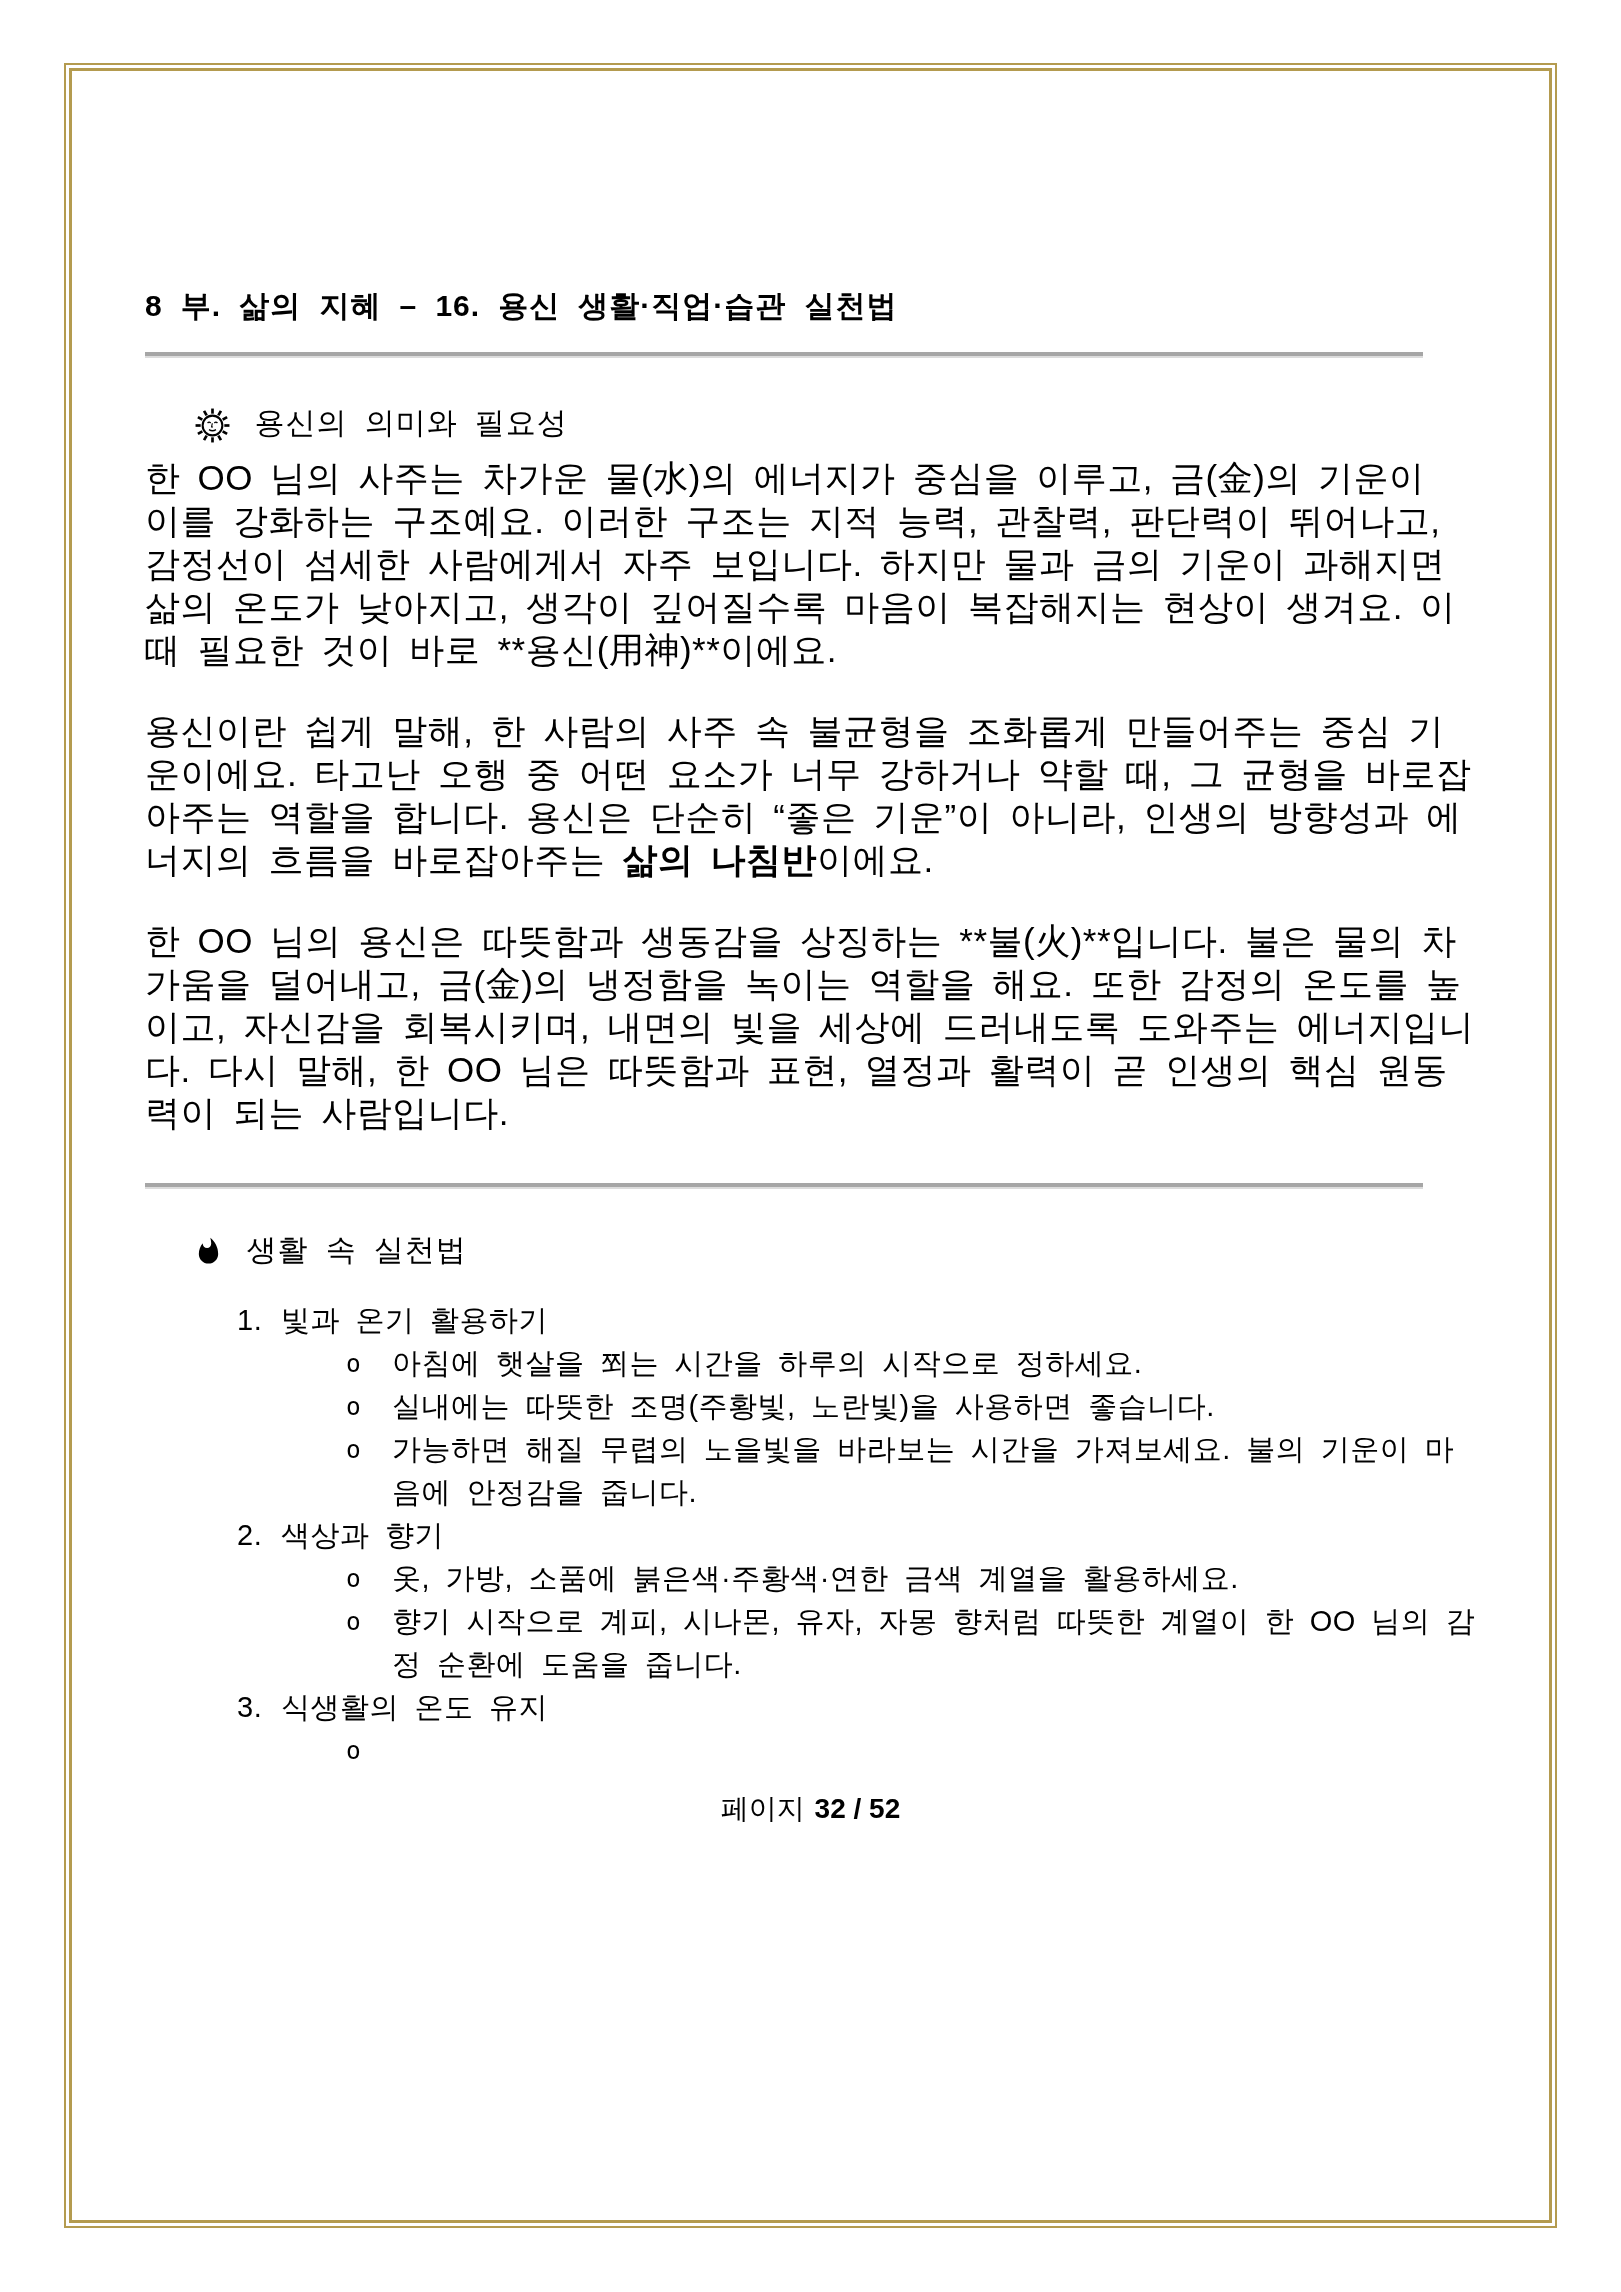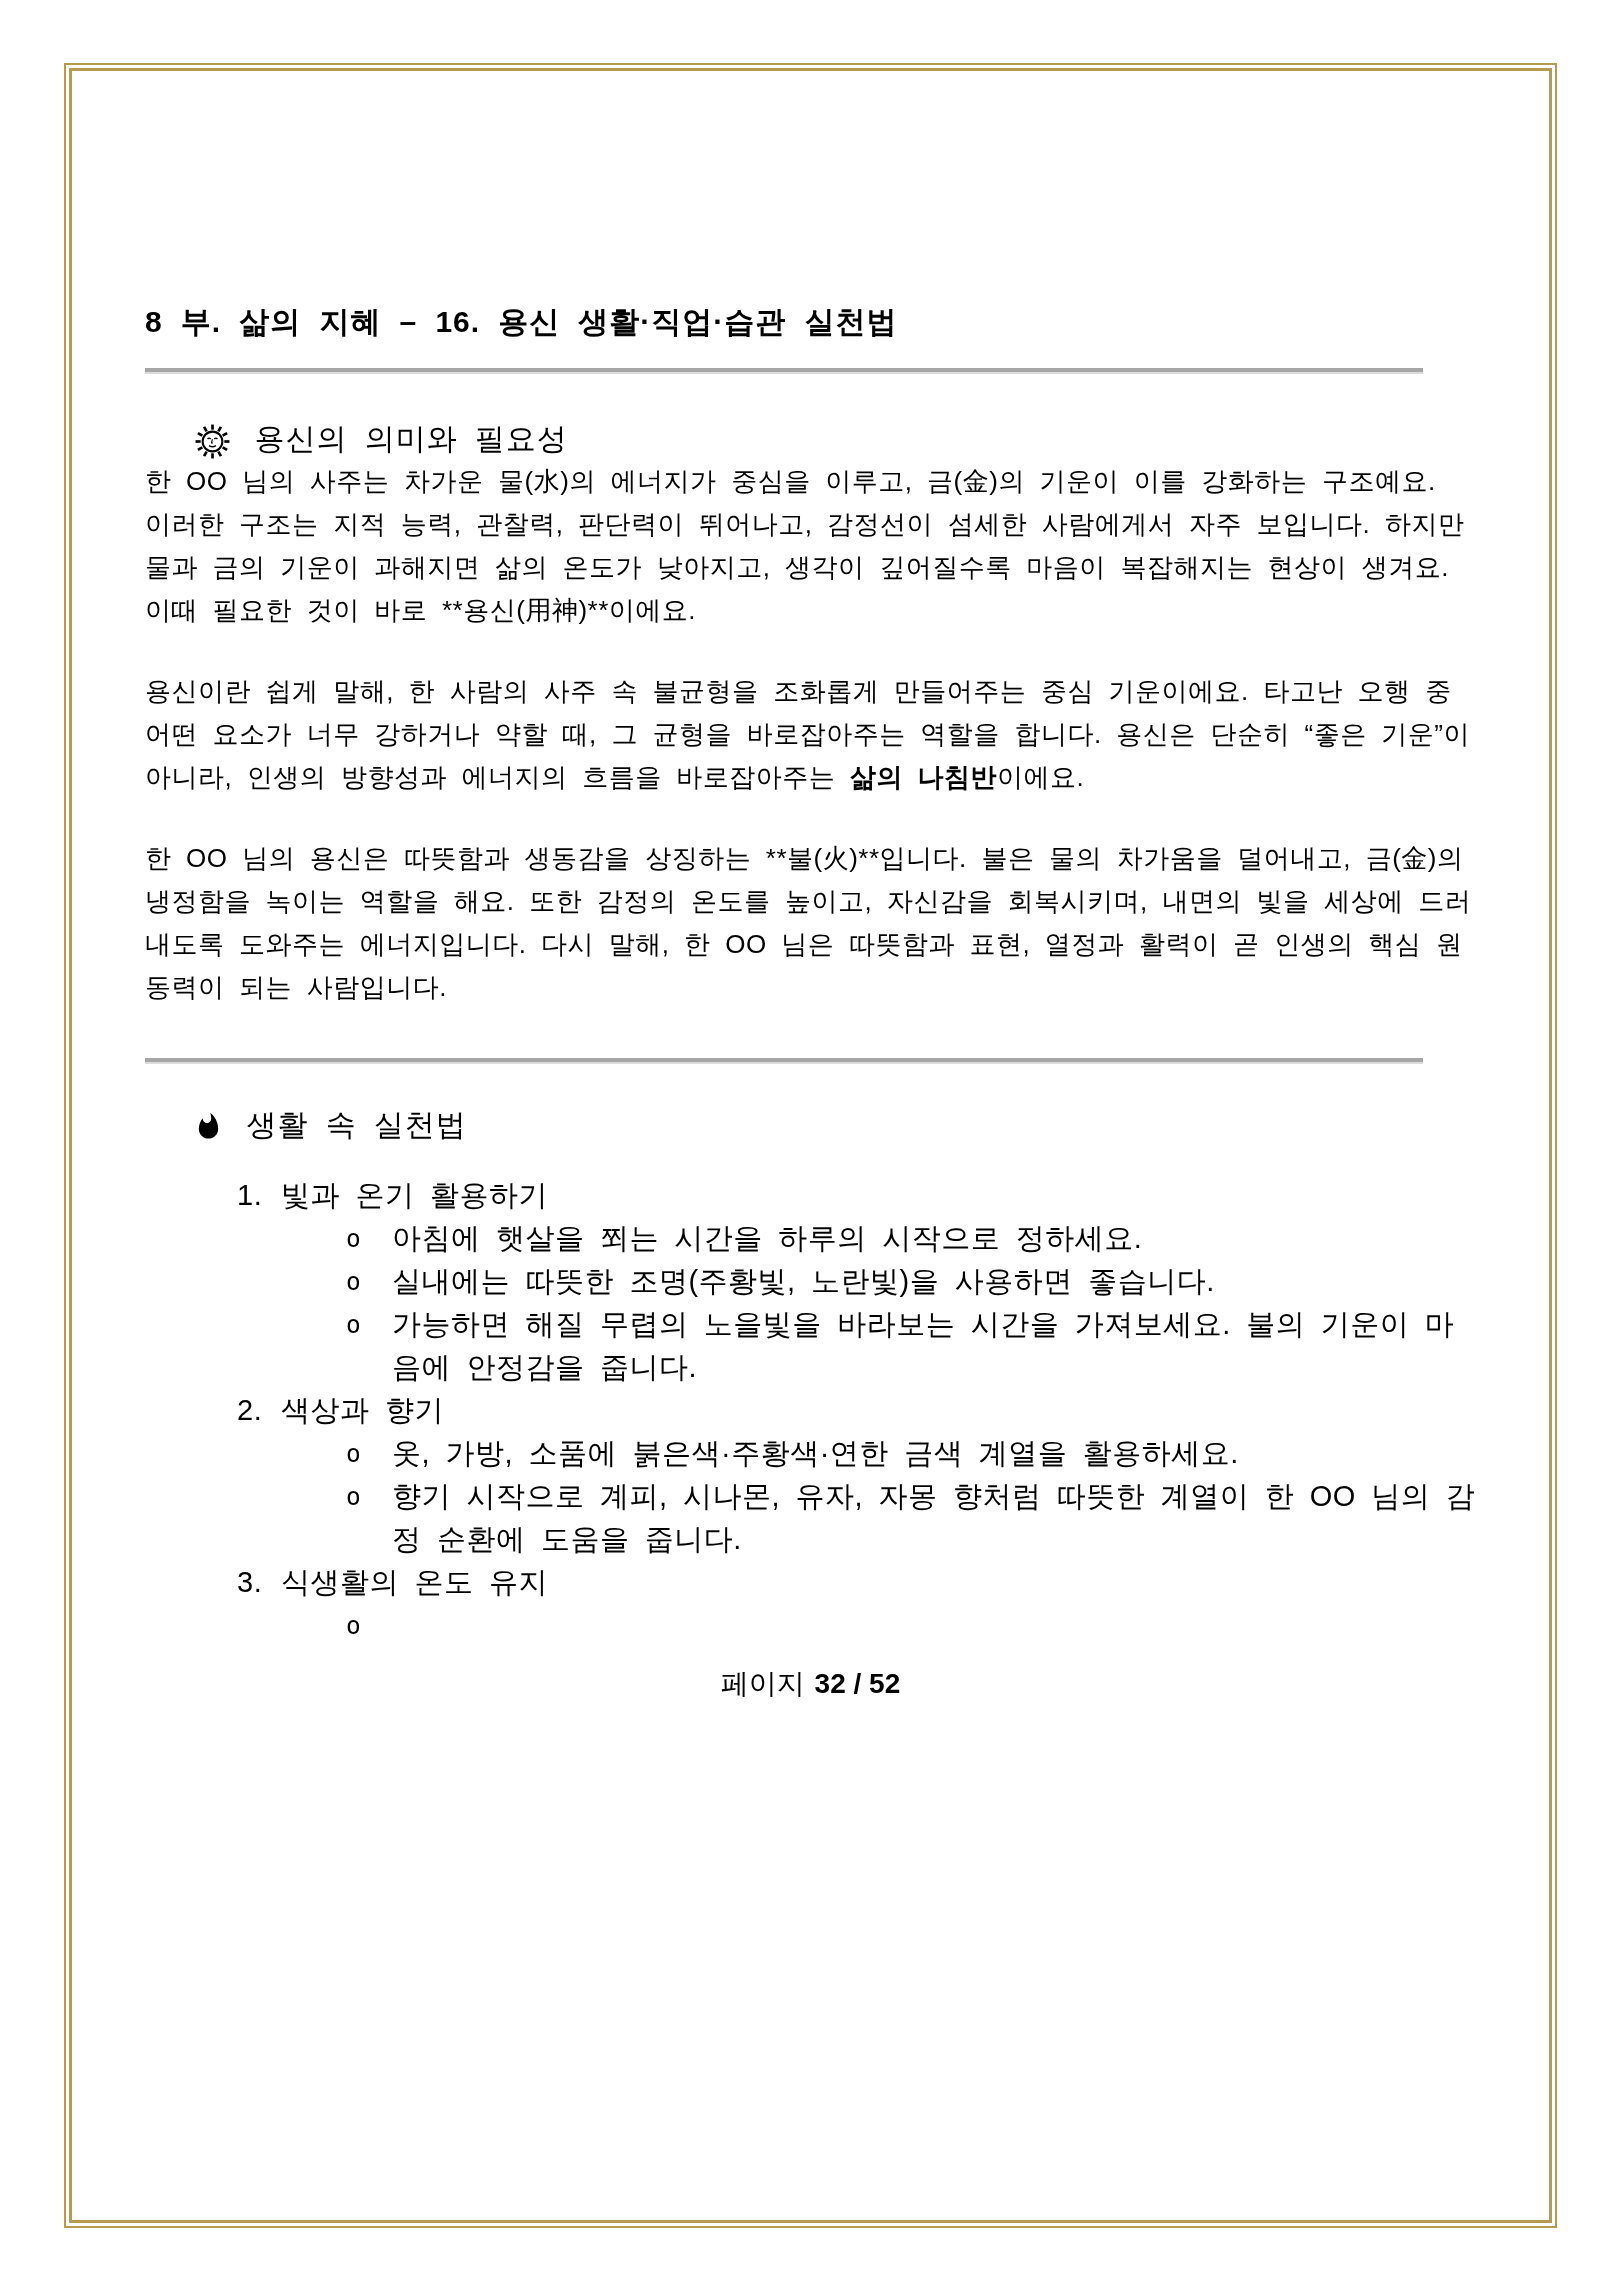--- a/index.html
+++ b/index.html
@@ -8,37 +8,37 @@
     font-family:"Liberation Sans","DejaVu Sans",sans-serif;
   }
   .page{position:relative;width:1621px;height:2293px;background:#fff;overflow:hidden;}
 
   
   .frame-outer{position:absolute;left:64px;top:63px;right:64px;bottom:65px;
     border:2px solid #B49B4F;}
   .frame-inner{position:absolute;left:2.9px;top:2.9px;right:2.9px;bottom:2.9px;
     border:3.9px solid #B49B4F;}
 
-  .content{position:absolute;left:145px;top:16px;width:1331px;}
+  .content{position:absolute;left:145px;top:0;width:1331px;}
 
   .doc-title{margin-top:286px;font-size:30px;font-weight:bold;line-height:39px;
     letter-spacing:1px;word-spacing:8.8px;}
 
   .hrule{height:3.9px;width:1278px;background:#A6A6A6;border-bottom:2px solid #DCDCDC;}
   .hr1{margin-top:27.4px;}
   .hr2{margin-top:49px;}
 
   .section-head{display:flex;align-items:flex-end;gap:23.5px;padding-left:49px;
     font-size:30px;line-height:43px;word-spacing:7.8px;letter-spacing:1px;}
   .head1{margin-top:43px;}
   .head2{margin-top:39px;}
   .head-icon{flex:none;display:inline-flex;align-items:center;}
 
-  p.bodytext{font-size:26px;line-height:43px;letter-spacing:0.5px;word-spacing:6.9px;
-    margin:0 0 38px 0;}
+  p.bodytext{font-size:35px;line-height:43px;letter-spacing:0.5px;word-spacing:6.9px;
+    margin:12px 0 38px 0;}
   .first-para{margin-top:49px;}
   .intro-para{margin-top:45px;margin-bottom:0;}
   .b{font-weight:bold;}
 
   .olist{margin-top:27.4px;font-size:29px;line-height:43px;letter-spacing:0.5px;word-spacing:6.9px;}
   .oitem-head{display:flex;}
   .onum{flex:none;margin-left:92px;width:44px;}
   .otitle{font-weight:normal;}
   .srow{display:flex;}
   .smark{flex:none;margin-left:201px;width:46px;font-size:24.5px;line-height:43px;

